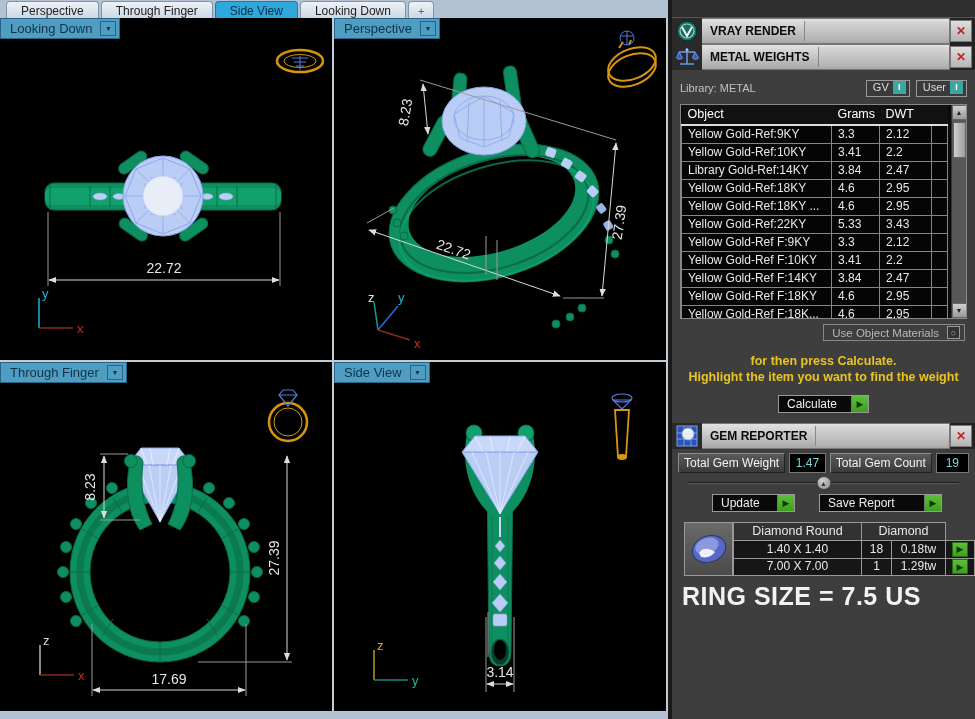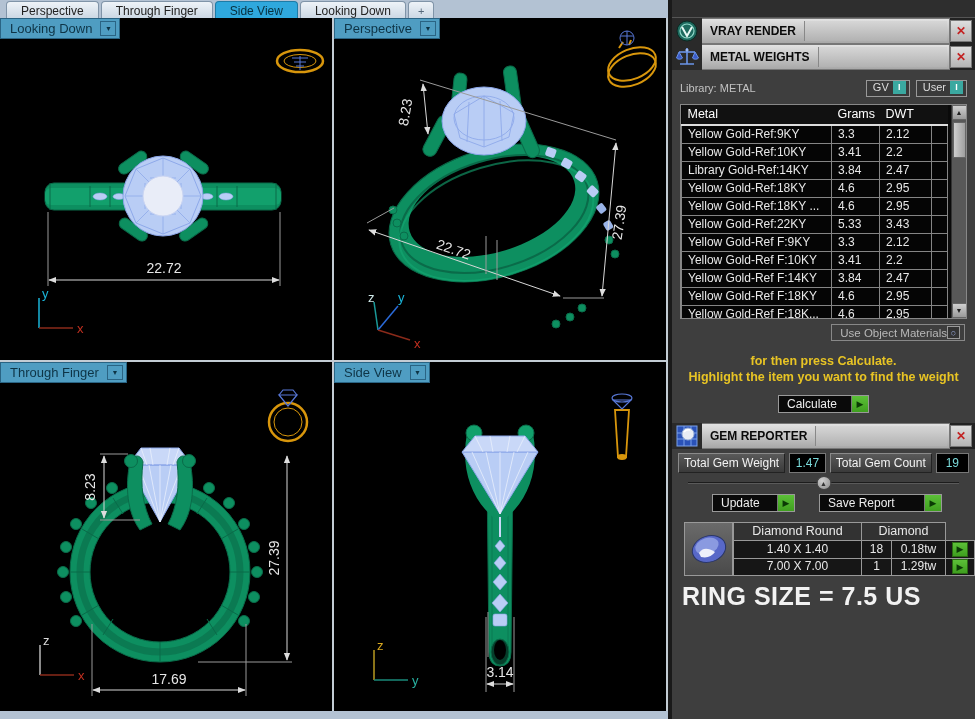--- a/index.html
+++ b/index.html
@@ -64,21 +64,21 @@
   table.mtable td:first-child { border-left:1px solid #858585; }
   .col-metal{width:150px} .col-grams{width:48px} .col-dwt{width:52px} .col-pad{width:16px}
   .mscroll { position:absolute; right:0; top:0; width:15px; height:100%; background:#585858; border-left:1px solid #333;
              display:flex; flex-direction:column; align-items:center; }
   .mscroll .sbtn { width:15px; height:15px; background:linear-gradient(#cfcfcf,#9a9a9a); border:1px solid #666;
                    font-size:7px; color:#222; display:flex; align-items:center; justify-content:center; cursor:default; }
   .mscroll .sthumb { width:13px; height:36px; margin-top:2px; background:linear-gradient(90deg,#cfcfcf,#9e9e9e); border:1px solid #666; cursor:default; }
   .mscroll .strack { flex:1; }
 
   .uom-row { display:flex; justify-content:flex-end; margin:5px 10px 0 0; }
-  .uom-box { display:flex; align-items:center; border:1px solid #888; background:#3e3e3e;
+  .uom-box { display:flex; align-items:center; gap:8px; border:1px solid #888; background:#3e3e3e;
              padding:1px 4px 1px 8px; color:#b8b8b8; font-size:11.5px; cursor:default;justify-content:flex-end; }
   .uom-circ { width:13px; height:13px; border:1px solid #999; background:#333; color:#9ad;
               font-size:9px; display:flex; align-items:center; justify-content:center; }
 
   .instruction { margin:12px 6px 0; text-align:center; color:#e8c424; font-size:12.5px; font-weight:bold; line-height:16px; }
 
   .calc-row { display:flex; justify-content:center; margin-top:10px; }
   .btn-black { display:inline-flex; align-items:stretch; border:1px solid #999; background:#0a0a0a; height:18px; cursor:default; }
   .btn-black .blabel { color:#eee; font-size:12px; display:flex; align-items:center; padding:0 8px; }
   .btn-green { width:17px; background:linear-gradient(#5cc038,#3f9f1f); border-left:1px solid #777;
@@ -487,21 +487,21 @@
     <div class="mtable-wrap">
       <table class="mtable">
         <colgroup>
             <col class="col-metal">
             <col class="col-grams">
             <col class="col-dwt">
             <col class="col-pad">
           </colgroup>
         <thead>
           <tr>
-            <th>Metal</th>
+            <th>Object</th>
             <th>Grams</th>
             <th>DWT</th>
             <th></th>
           </tr>
         </thead>
         <tbody>
             <tr>
               <td>Yellow Gold-Ref:9KY</td>
               <td>3.3</td>
               <td>2.12</td>

